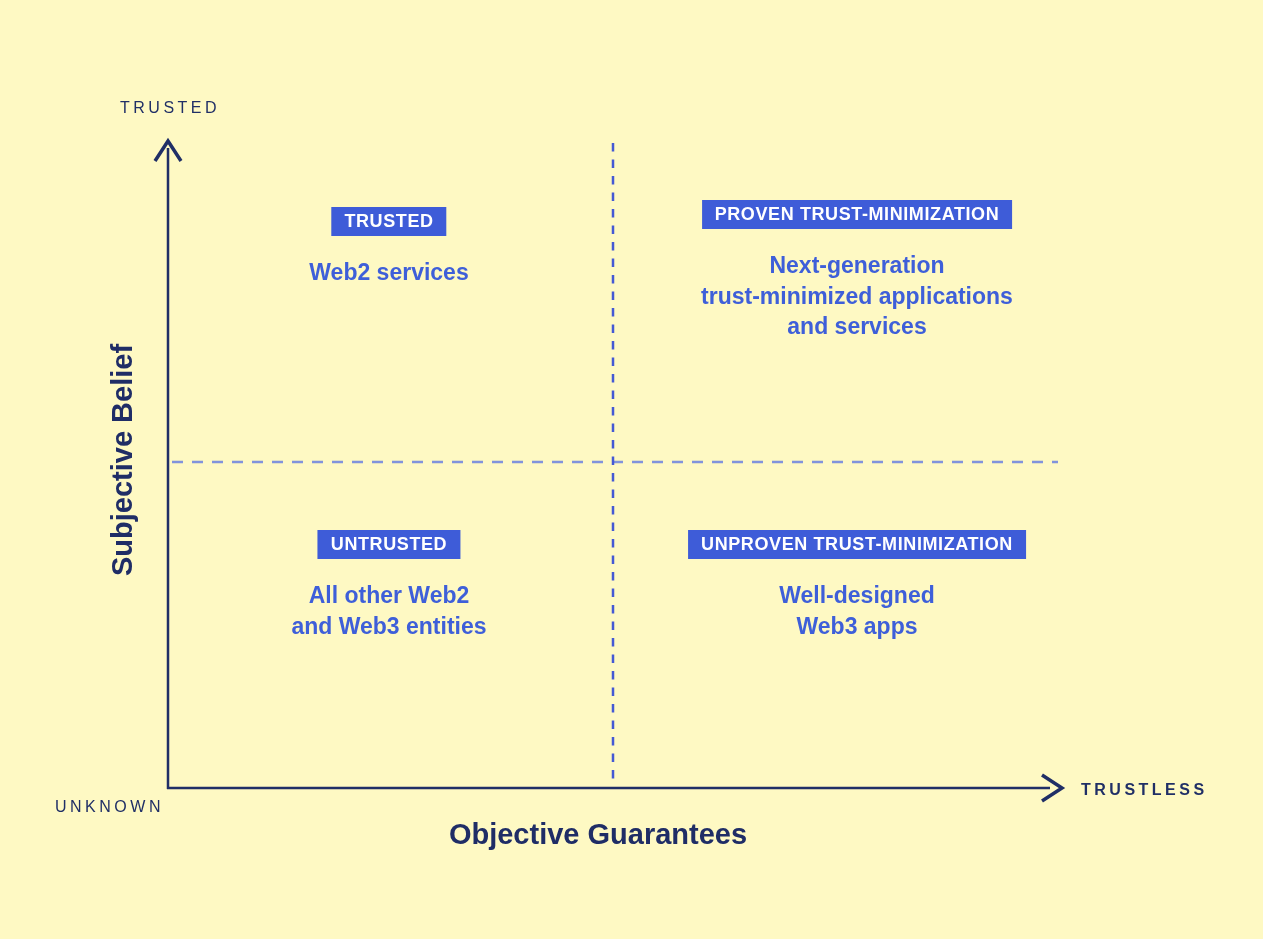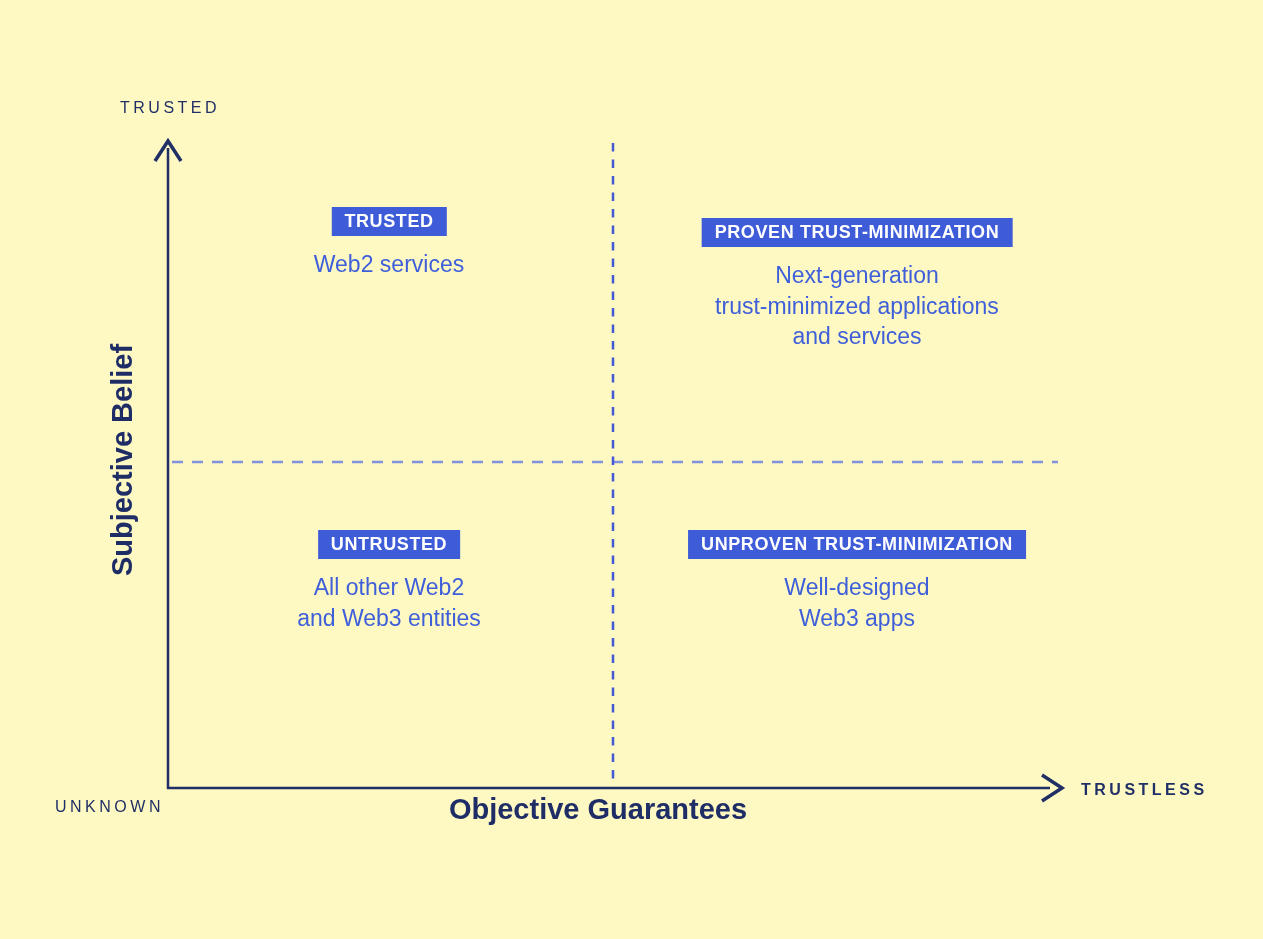--- a/index.html
+++ b/index.html
@@ -37,49 +37,49 @@
     font-weight: 700;
     font-size: 29px;
     white-space: nowrap;
   }
   .y-axis-title {
     left: 122px; top: 460px;
     transform: translate(-50%, -50%) rotate(-90deg);
     transform-origin: center center;
   }
   .x-axis-title {
-    left: 598px; top: 793px;
+    left: 598px; top: 818px;
     transform: translateX(-50%);
   }
   .quadrant {
     position: absolute;
     transform: translateX(-50%);
     text-align: center;
     white-space: nowrap;
   }
   .q-top-left     { left: 389px; top: 207px; }
-  .q-top-right    { left: 857px; top: 218px; }
+  .q-top-right    { left: 857px; top: 200px; }
   .q-bottom-left  { left: 389px; top: 530px; }
   .q-bottom-right { left: 857px; top: 530px; }
   .badge {
     display: inline-block;
     background: #3e5cd8;
     color: #ffffff;
     font-weight: 700;
     font-size: 18px;
     letter-spacing: 0.6px;
     line-height: 21px;
     padding: 4px 13px;
   }
   .q-body {
-    margin-top: 13px;
+    margin-top: 21px;
     color: #3e5fd9;
     font-size: 23px;
     line-height: 30.5px;
-    font-weight: 400;
+    font-weight: 700;
   }
 </style>
 </head>
 <body>
 
 <div class="canvas">
 
   <svg class="axes-layer" viewBox="0 0 1263 939" xmlns="http://www.w3.org/2000/svg" aria-hidden="true">
 
     <line x1="172" y1="462" x2="1058" y2="462" stroke="#8193dc" stroke-width="2.5" stroke-dasharray="11 9"></line>

